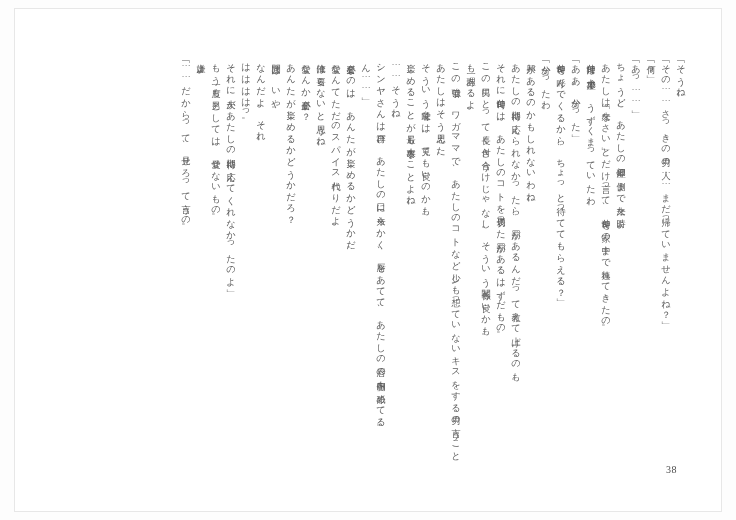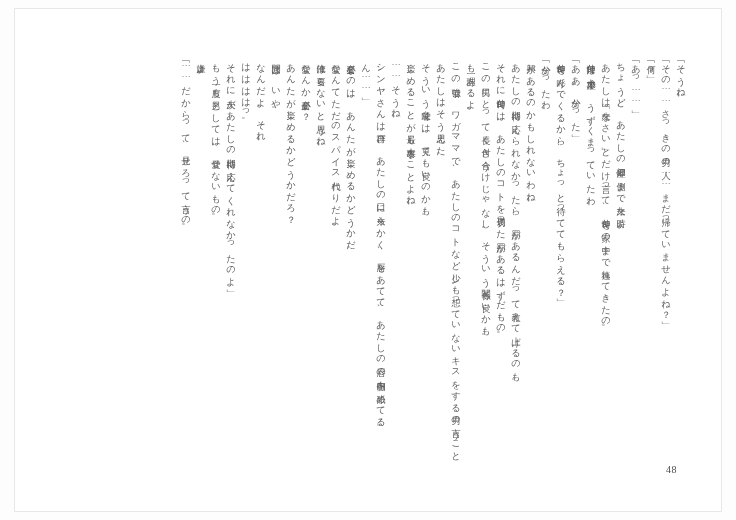--- a/index.html
+++ b/index.html
@@ -113,16 +113,16 @@
         <div class="text-column">「ああ、分かった」</div>
         <div class="text-column">伸司は犬小屋で、うずくまっていたわ。</div>
         <div class="text-column">あたしは「来なさい」とだけ言って、伸司を家の中まで連れてきたの。</div>
         <div class="text-column">ちょうど、あたしの部屋の側まで来た時よ。</div>
         <div class="text-column">「あっ……」</div>
         <div class="text-column">「何？」</div>
         <div class="text-column">「その……さっきの男の人……まだ帰っていませんよね？」</div>
         <div class="text-column">「そうね。</div>
       </div>
 
-    <div id="page-number">48</div>
+    <div id="page-number">38</div>
 
   </div>
 </div>
 
 </body></html>

